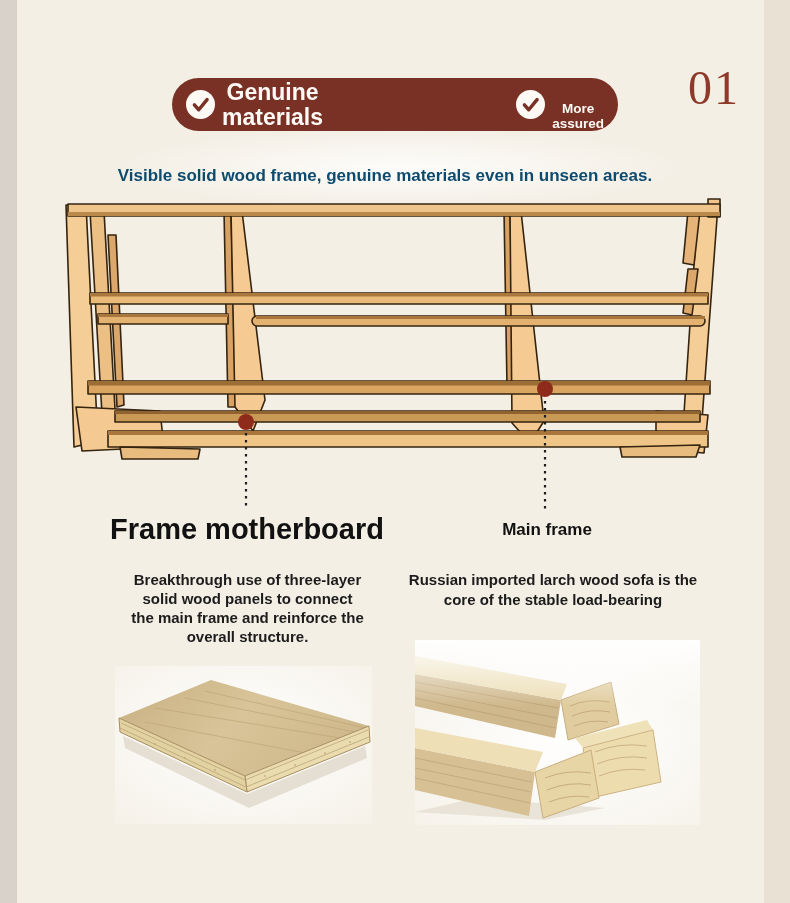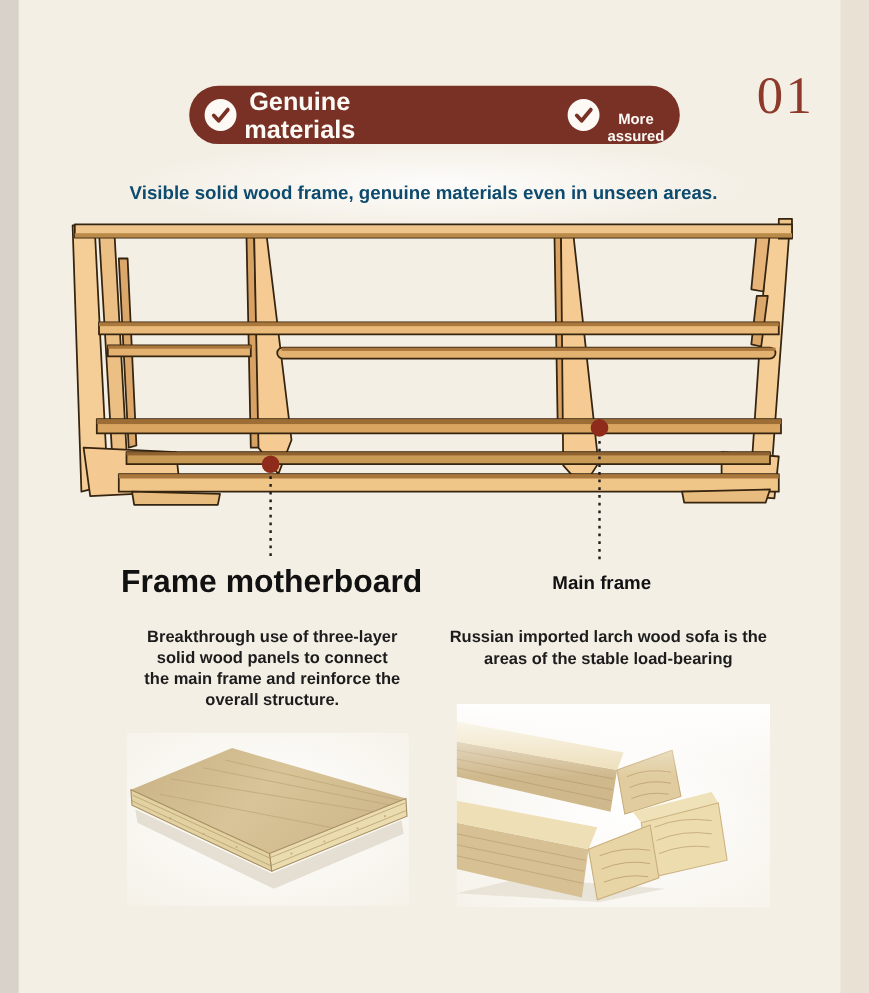--- a/index.html
+++ b/index.html
@@ -148,21 +148,21 @@
       <line x1="186" y1="238" x2="186" y2="312" stroke="#1d1d1d" stroke-width="2.2" stroke-dasharray="2.5,4.5"></line>
       <line x1="485" y1="206" x2="485" y2="316" stroke="#1d1d1d" stroke-width="2.2" stroke-dasharray="2.5,4.5"></line>
       <circle cx="186" cy="227" r="8" fill="#8e2b1b"></circle>
       <circle cx="485" cy="194" r="8" fill="#8e2b1b"></circle>
     </svg>
   </div>
 
   <div class="callout-title ct-1">Frame motherboard</div>
   <div class="callout-title ct-2">Main frame</div>
   <div class="callout-desc cd-1">Breakthrough use of three-layer solid wood panels to connect the main frame and reinforce the overall structure.</div>
-  <div class="callout-desc cd-2">Russian imported larch wood sofa is the areas of the stable load-bearing</div>
+  <div class="callout-desc cd-2">Russian imported larch wood sofa is the core of the stable load-bearing</div>
 
   <div class="photo photo-left">
     <svg viewBox="0 0 257 158" width="257" height="158">
       <defs>
         <radialGradient id="pbg" cx="50%" cy="45%" r="75%">
           <stop offset="0%" stop-color="#ffffff"></stop>
             <stop offset="100%" stop-color="#f5f1e8"></stop>
         </radialGradient>
         <linearGradient id="ptop" x1="0" y1="0" x2="1" y2="0.4">
           <stop offset="0%" stop-color="#c8b184"></stop>

